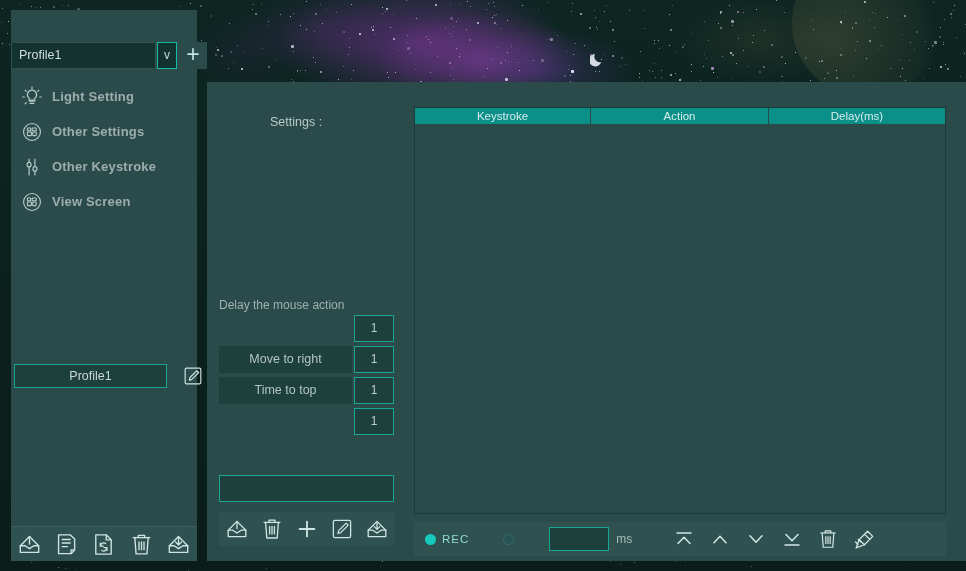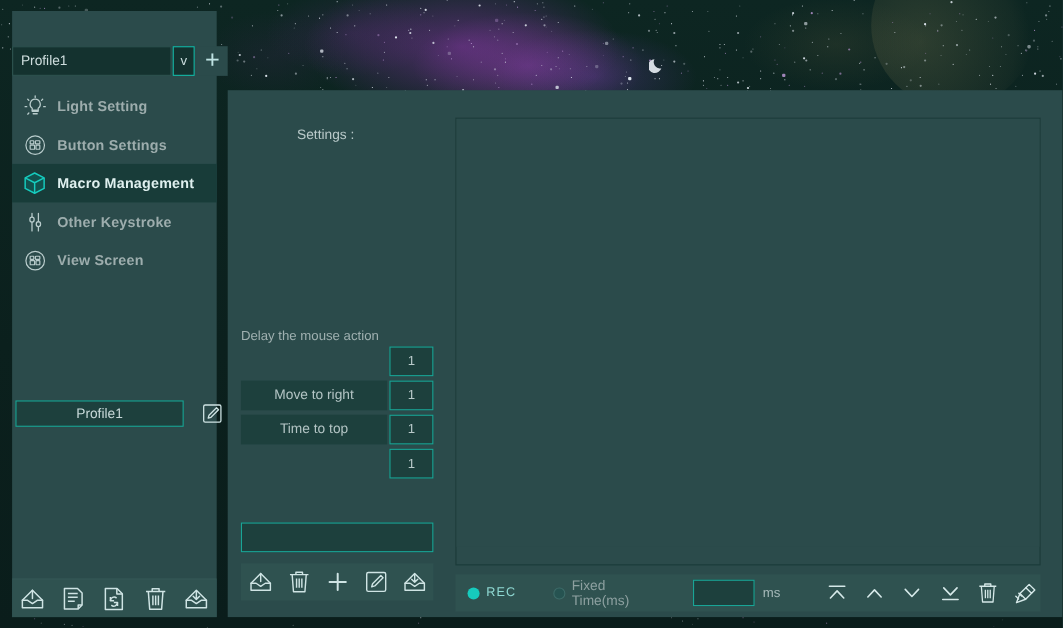--- a/index.html
+++ b/index.html
@@ -640,32 +640,23 @@
       <div class="nav">
         <span class="ico">
           <svg width="22" height="22" viewBox="0 0 24 24" fill="none" stroke="#b9cccc" stroke-width="1.2">
             <circle cx="12" cy="12" r="9.2"></circle>
             <rect x="7" y="7.6" width="3.6" height="3" rx="0.6"></rect>
             <rect x="12.2" y="7.6" width="4.4" height="3" rx="0.6"></rect>
             <rect x="7" y="12" width="4.4" height="4" rx="0.6"></rect>
             <rect x="12.8" y="12" width="3.8" height="4" rx="0.6"></rect>
           </svg>
         </span>
-        <span class="lbl">Button Settings</span>
+        <span class="lbl">Other Settings</span>
       </div>
 
-      <div class="nav active">
-        <span class="ico">
-          <svg width="23" height="23" viewBox="0 0 24 24" fill="none" stroke="#16cbbd" stroke-width="1.4" stroke-linejoin="round">
-            <path d="M12 2.4 21 7v10l-9 4.6L3 17V7z" fill="#12524e"></path>
-            <path d="M3 7l9 4.6L21 7M12 11.6V21.6"></path>
-          </svg>
-        </span>
-        <span class="lbl">Macro Management</span>
-      </div>
 
       <div class="nav">
         <span class="ico">
           <svg width="20" height="22" viewBox="0 0 24 24" fill="none" stroke="#b9cccc" stroke-width="1.4" stroke-linecap="round">
             <path d="M8.5 2.5v19M15.5 2.5v19"></path>
             <rect x="6.2" y="6.5" width="4.6" height="5.4" rx="2.3" fill="#2b4b4b"></rect>
             <rect x="13.2" y="11.5" width="4.6" height="5.4" rx="2.3" fill="#2b4b4b"></rect>
           </svg>
         </span>
         <span class="lbl">Other Keystroke</span>
@@ -790,31 +781,35 @@
       <span class="mtool">
         <svg width="24" height="24" viewBox="0 0 24 24" fill="none" stroke="#cfe4e4" stroke-width="1.3" stroke-linejoin="round" stroke-linecap="round">
           <path d="M3.2 13.2 12 4.4l8.8 8.8"></path>
           <path d="M3.2 13.2v6.4h17.6v-6.4h-4.6L12 16l-4.2-2.8z"></path>
           <path d="M12 12.4V5.2M9.2 9.6 12 12.4l2.8-2.8"></path>
         </svg>
       </span>
     </div>
 
     <div id="table">
+      <div id="thead">
+        <div class="th" style="width:176px">Keystroke</div>
+        <div class="th" style="width:178px">Action</div>
+        <div class="th" style="width:176px;border-right:none">Delay(ms)</div>
+      </div>
       <div id="tbody"></div>
     </div>
 
     <div id="bottombar">
       <div class="radio" style="margin-left:11px">
         <span class="dot on"></span>
         <span class="rlbl" id="rec-lbl">REC</span>
       </div>
       <div class="radio" style="margin-left:34px">
         <span class="dot off"></span>
-        <span class="rlbl" id="fixed-lbl">Fixed Time(ms)</span>
       </div>
       <div id="delay-input" style="margin-left:29px"></div>
       <span id="ms-lbl">ms</span>
 
       <span class="btool" style="margin-left:38px">
         <svg width="22" height="22" viewBox="0 0 24 24" fill="none" stroke="#d5e8e8" stroke-width="1.6" stroke-linecap="round" stroke-linejoin="round">
           <path d="M4.4 5.4h15.2"></path>
             <path d="M5.4 17 12 10l6.6 7"></path>
         </svg>
       </span>

